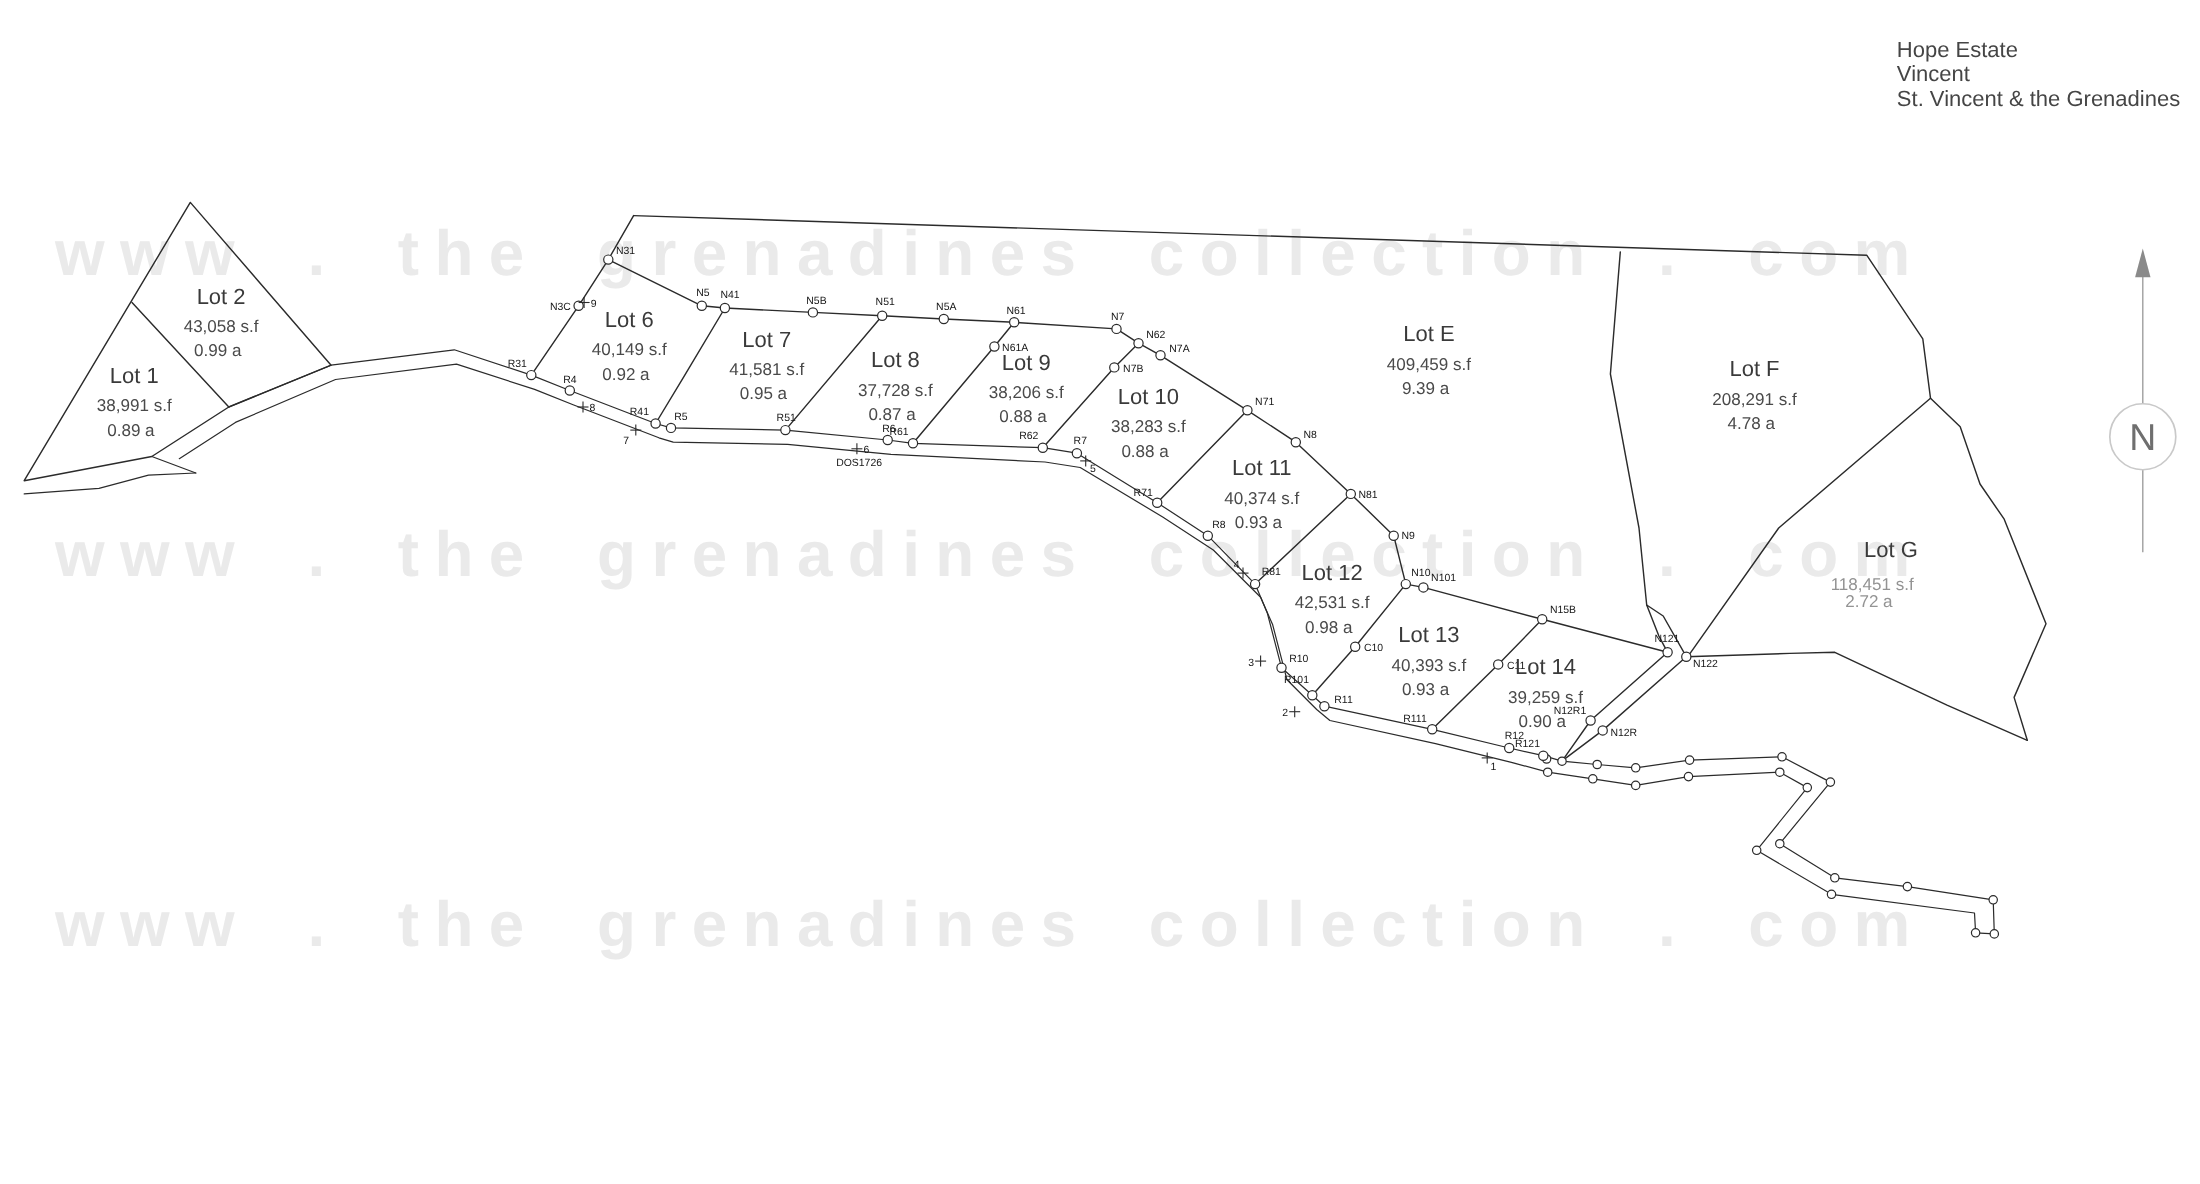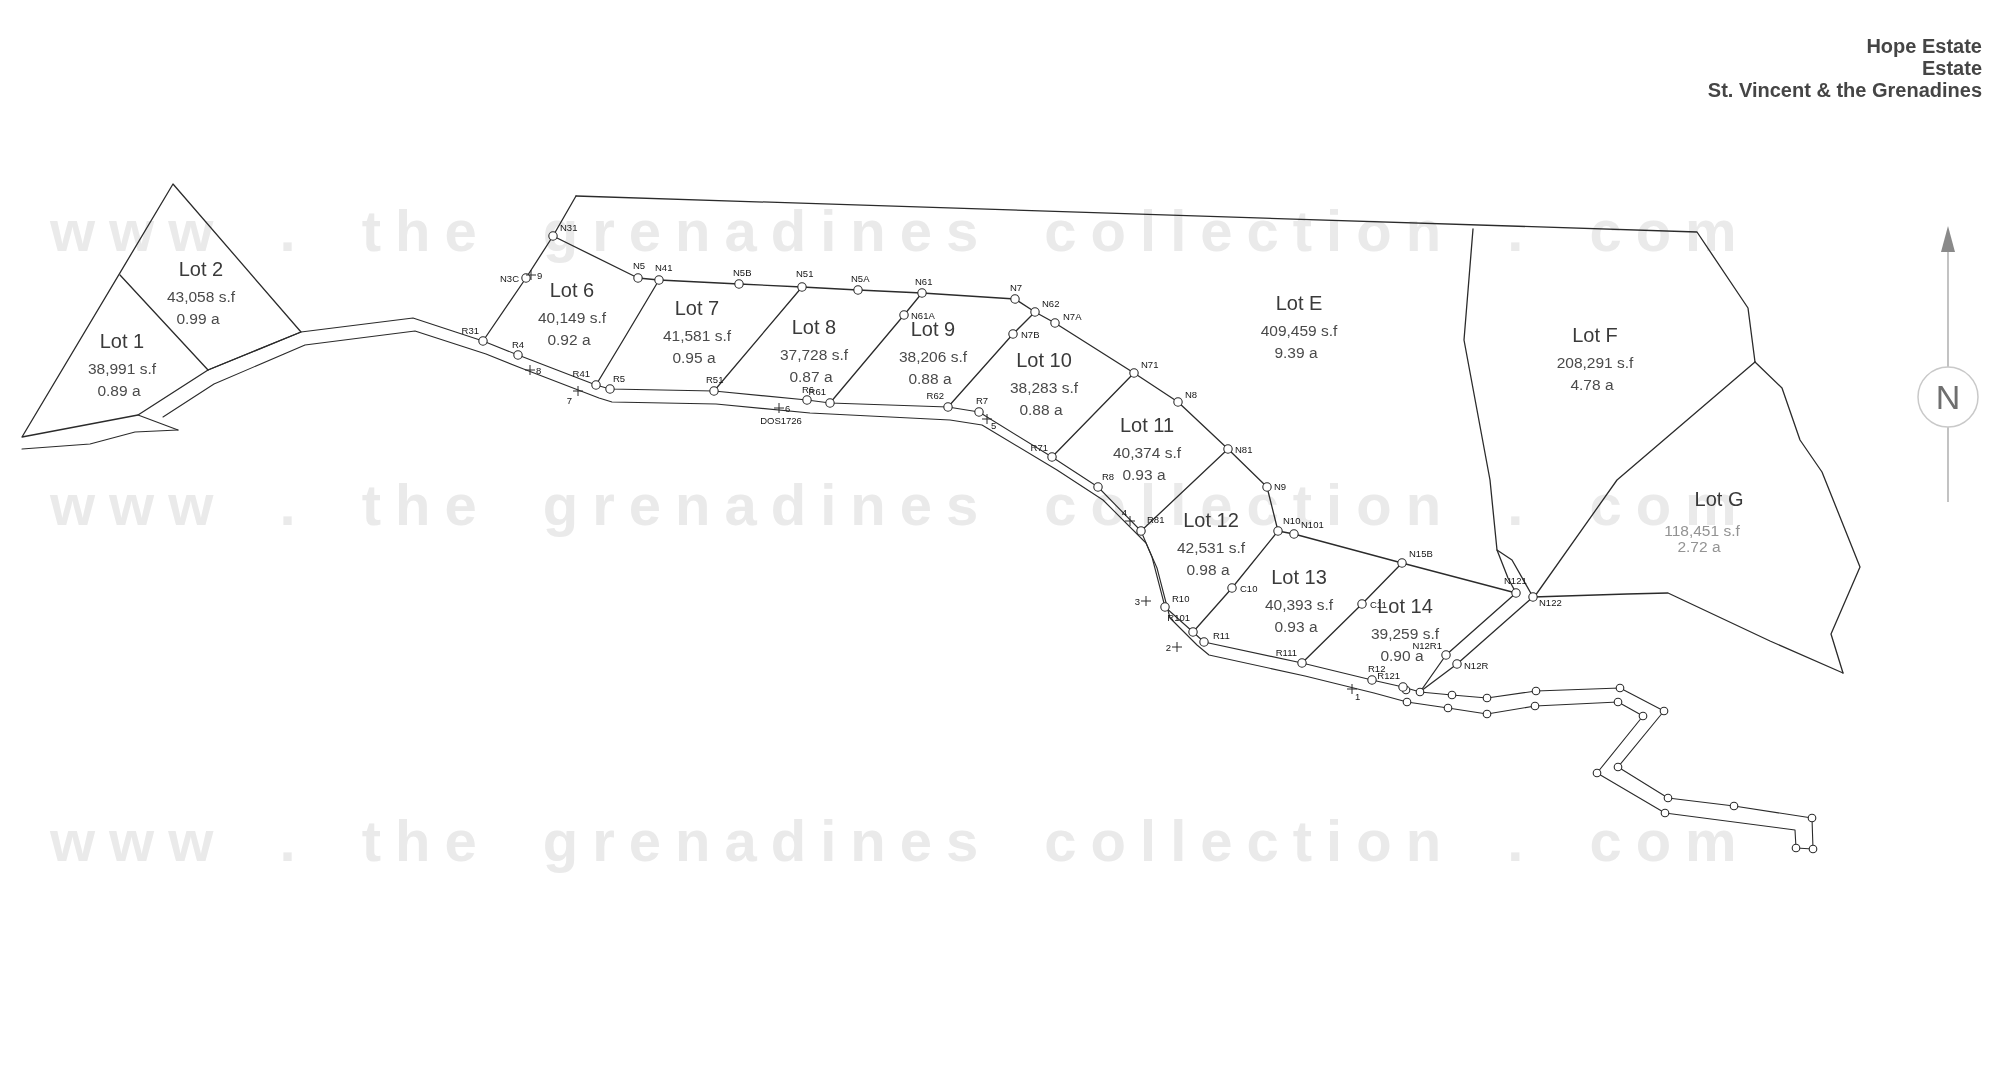--- a/index.html
+++ b/index.html
@@ -4,22 +4,22 @@
 <style>
   html,body{margin:0;padding:0;background:#ffffff;}
   body{width:2000px;height:1076px;position:relative;overflow:hidden;
        font-family:"Liberation Sans",sans-serif;}
   .watermark{position:absolute;left:50px;white-space:nowrap;font-weight:700;
        font-size:58px;letter-spacing:14px;word-spacing:22px;color:#eaeaea;
        user-select:none;pointer-events:none;}
   #wm-row-1{top:197px}
   #wm-row-2{top:471px}
   #wm-row-3{top:807px}
-  .titleblock{position:absolute;top:35px;right:18px;text-align:right;
-       font-size:20px;line-height:22px;color:#454545;font-weight:700;}
+  .titleblock{position:absolute;top:35px;right:18px;
+       font-size:20px;line-height:22px;color:#454545;font-weight:400;}
   svg#plat{position:absolute;left:0;top:0;}
   .bnd{fill:none;stroke:#2b2b2b;stroke-width:1.3;stroke-linejoin:round;stroke-linecap:round;}
   .road{fill:none;stroke:#2b2b2b;stroke-width:1.1;stroke-linejoin:round;stroke-linecap:round;}
   .lot-name{font-size:20px;fill:#3a3a3a;text-anchor:middle;}
   .lot-area{font-size:15.5px;fill:#4a4a4a;text-anchor:middle;}
   .lot-area.muted{fill:#939393;}
   .pt{fill:#ffffff;stroke:#2b2b2b;stroke-width:1.1;}
   .pt-label{font-size:9.5px;fill:#161616;}
   .cross{stroke:#2b2b2b;stroke-width:1;}
   .compass-line{stroke:#9a9a9a;stroke-width:1.2;}
@@ -258,15 +258,15 @@
   <g>
     <line class="compass-line" x1="1948" y1="248" x2="1948" y2="502"></line>
     <polygon class="compass-head" points="1948,226 1941,252 1955,252"></polygon>
     <circle class="compass-circle" cx="1948" cy="397" r="30"></circle>
     <text class="compass-n" x="1948" y="409">N</text>
   </g>
 </svg>
 
 <div class="titleblock">
   <div>Hope Estate</div>
-  <div>Estate</div>
+  <div>Vincent</div>
   <div>St. Vincent &amp; the Grenadines</div>
 </div>
 
 </body></html>

